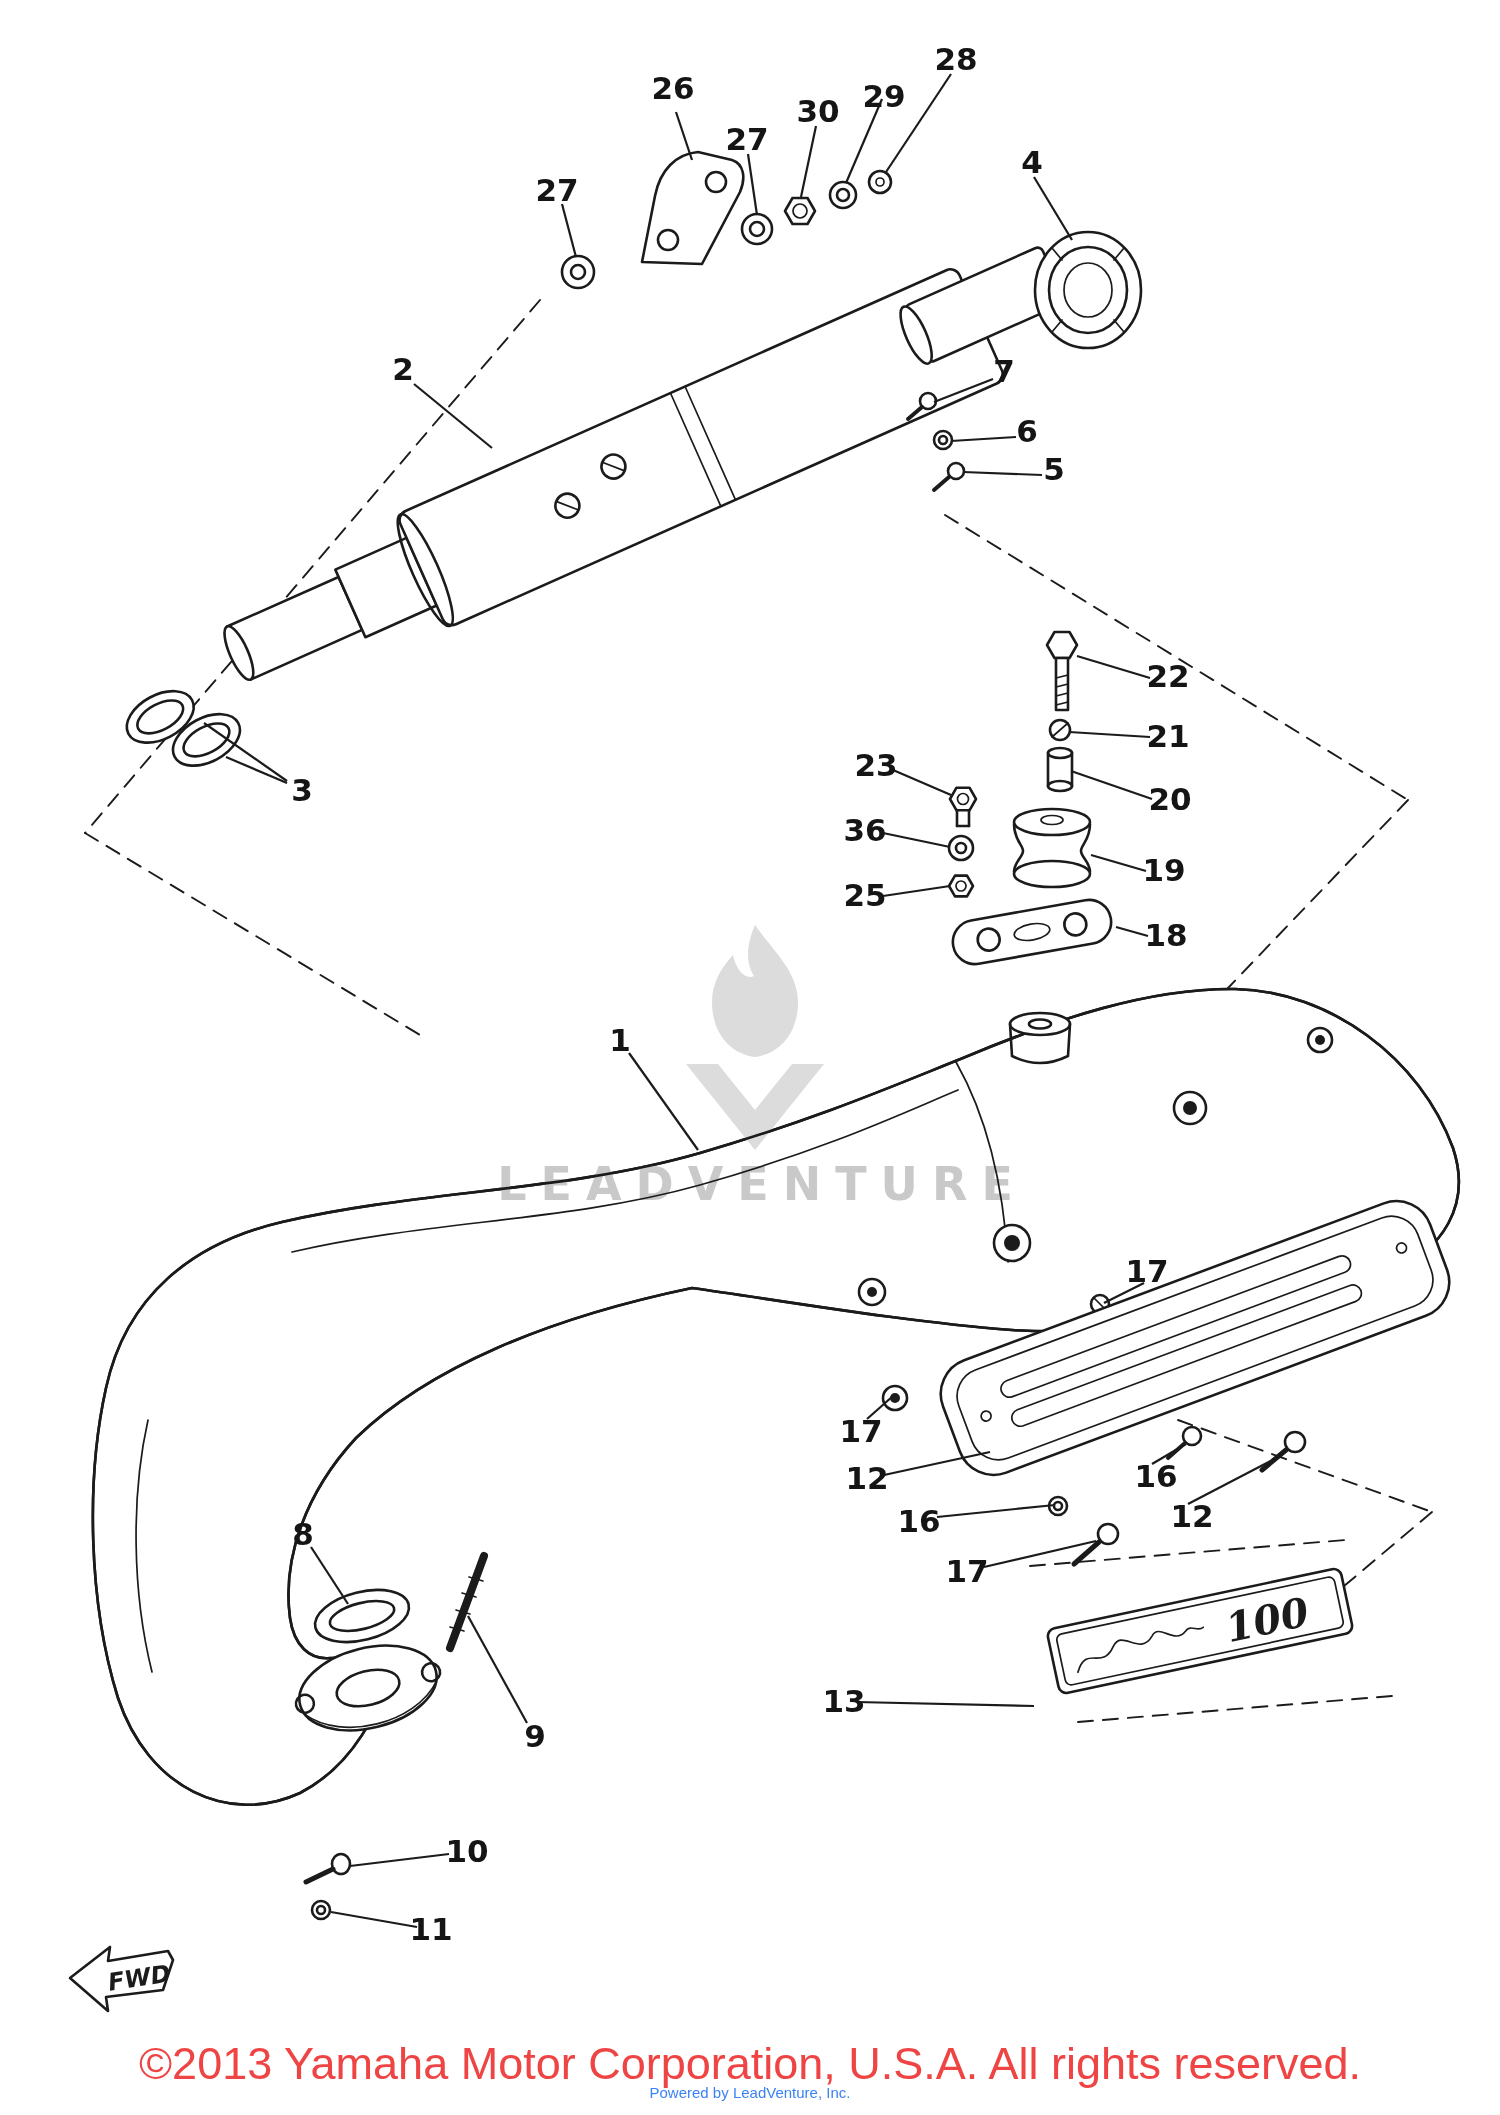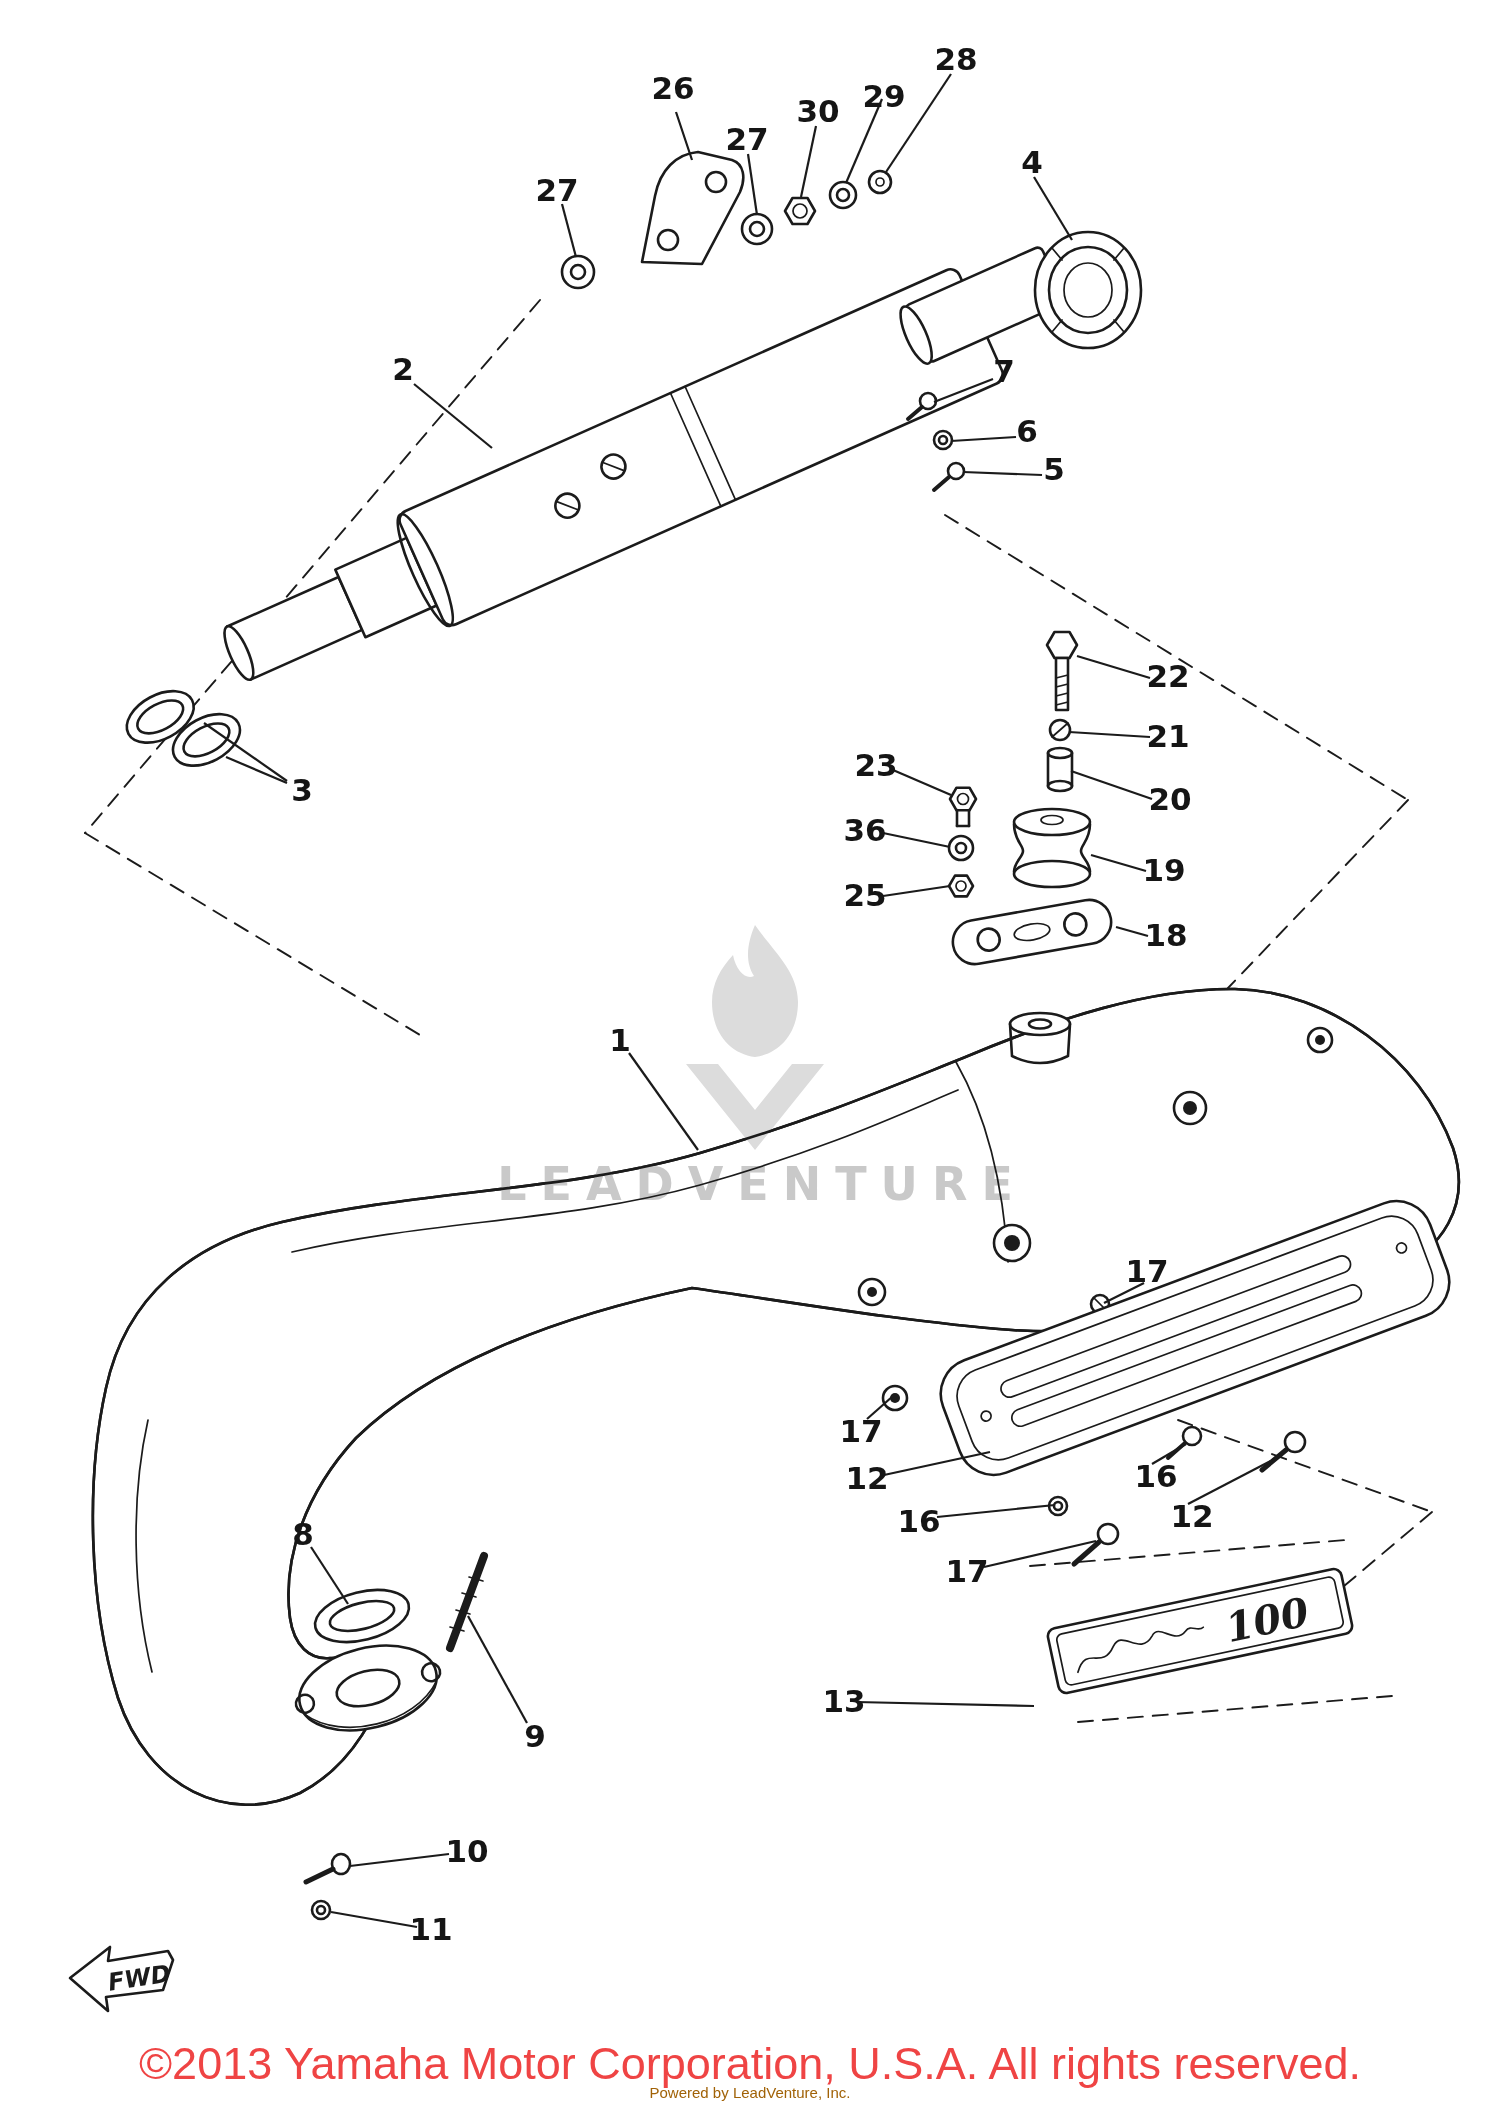--- a/index.html
+++ b/index.html
@@ -16,21 +16,21 @@
   .wm{fill:#dcdcdc;stroke:none;}
   .wm-text{fill:#c9c9c9;font:600 46px "DejaVu Sans",sans-serif;letter-spacing:14px;}
   .fwd-txt{fill:#1b1b1b;font:italic 700 24px "DejaVu Sans",sans-serif;}
   .emblem-num{fill:#1b1b1b;font:italic 700 40px "DejaVu Serif",serif;}
   
   .callout{position:absolute;transform:translate(-50%,-50%);font:700 31px "DejaVu Sans",sans-serif;
            color:#151515;z-index:3;white-space:nowrap;}
   .copyright{position:absolute;left:0;right:0;top:2038px;text-align:center;z-index:4;
              font:400 45px "Liberation Sans",sans-serif;color:#ef4444;}
   .powered{position:absolute;left:0;right:0;top:2084px;text-align:center;z-index:2;
-           font:400 15px "Liberation Sans",sans-serif;color:#a16207;}
+           font:400 15px "Liberation Sans",sans-serif;color:#3b82f6;}
 </style>
 </head>
 <body>
 
 <div class="page">
 
   <svg width="1500" height="2115" viewBox="0 0 1500 2115">
 
     <g>
       <path class="ln fw" d="M 395,1652 C 382,1712 352,1766 300,1793 C 228,1826 148,1788 118,1698

